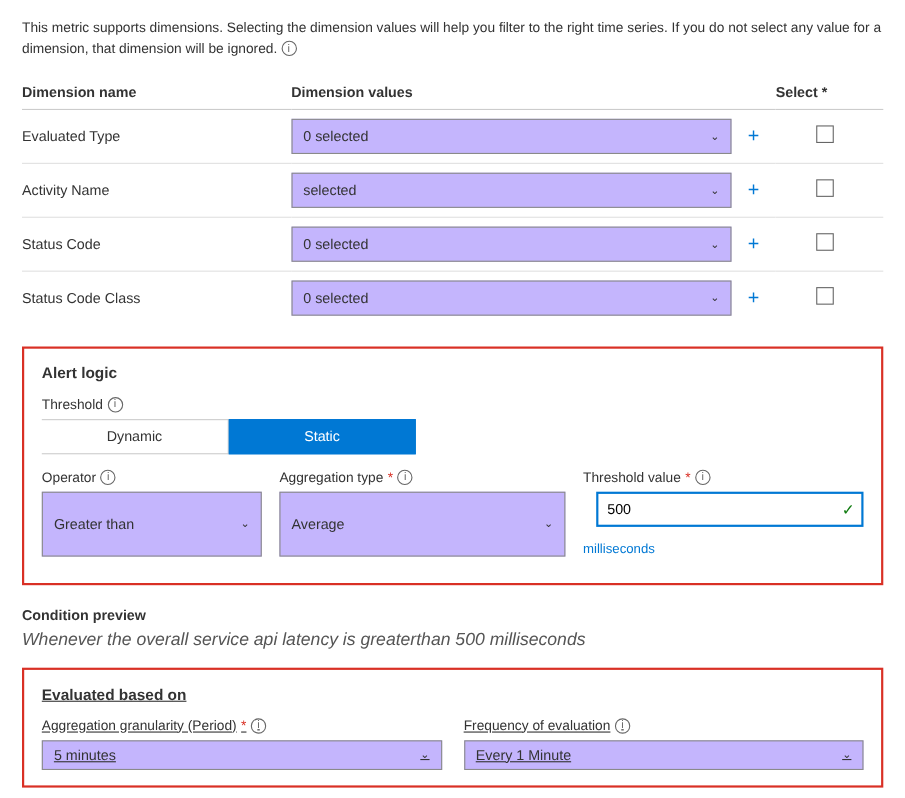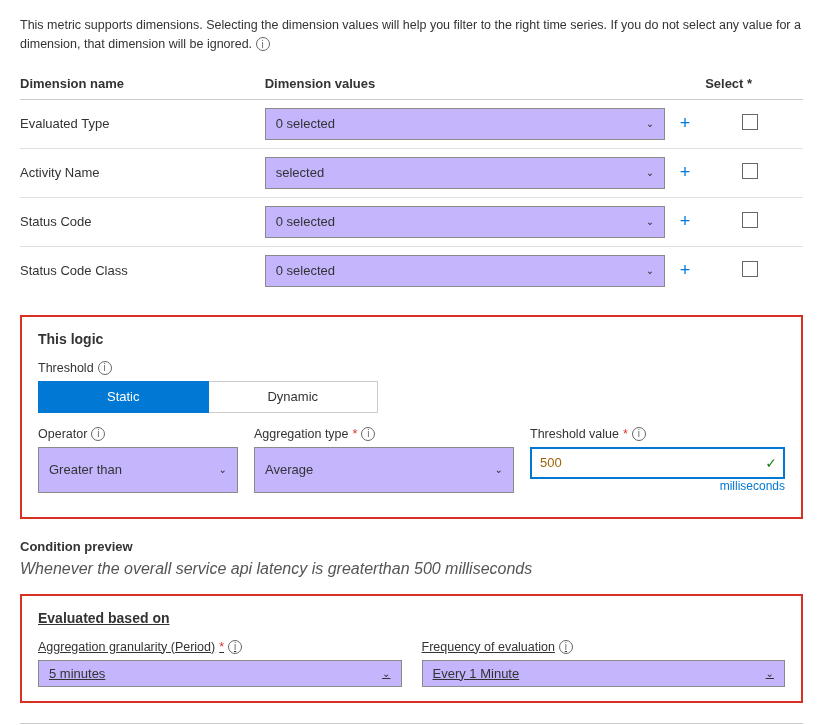--- a/index.html
+++ b/index.html
@@ -190,36 +190,37 @@
       display: flex;
       align-items: center;
     }
 
     .threshold-input {
       width: 100%;
       height: 32px;
       border: 2px solid #0078d4;
       padding: 4px 30px 4px 8px;
       font-size: 13px;
-      color: #a16207;
+      color: #000000;
       outline: none;
+      margin-left: 12px;
     }
 
     .check-icon {
       position: absolute;
       right: 8px;
       color: #107c10;
       font-size: 14px;
     }
 
     .unit-text {
-      text-align: right;
+      text-align: left;
       font-size: 12px;
       color: #0078d4;
-      margin-top: 0;
+      margin-top: 13px;
     }
 
     
     .condition-preview {
       margin-bottom: 16px;
       padding-top: 4px;
     }
 
     .condition-preview-title {
       font-size: 13px;
@@ -335,29 +336,29 @@
         </div>
       </td>
       <td class="dim-select-col">
         <div class="checkbox"></div>
       </td>
     </tr>
       </tbody>
   </table>
 
   <div class="section-box">
-    <div class="section-title">This logic</div>
+    <div class="section-title">Alert logic</div>
 
     <div class="field-label">
       <span>Threshold</span>
       <span class="info-icon">i</span>
     </div>
     <div class="toggle-group">
+      <div class="toggle-btn inactive">Dynamic</div>
       <div class="toggle-btn active">Static</div>
-      <div class="toggle-btn inactive">Dynamic</div>
     </div>
 
     <div class="form-row">
 
       <div class="form-group operator">
         <div class="field-label">
           <span>Operator</span>
           <span class="info-icon">i</span>
         </div>
         <div class="dropdown">

